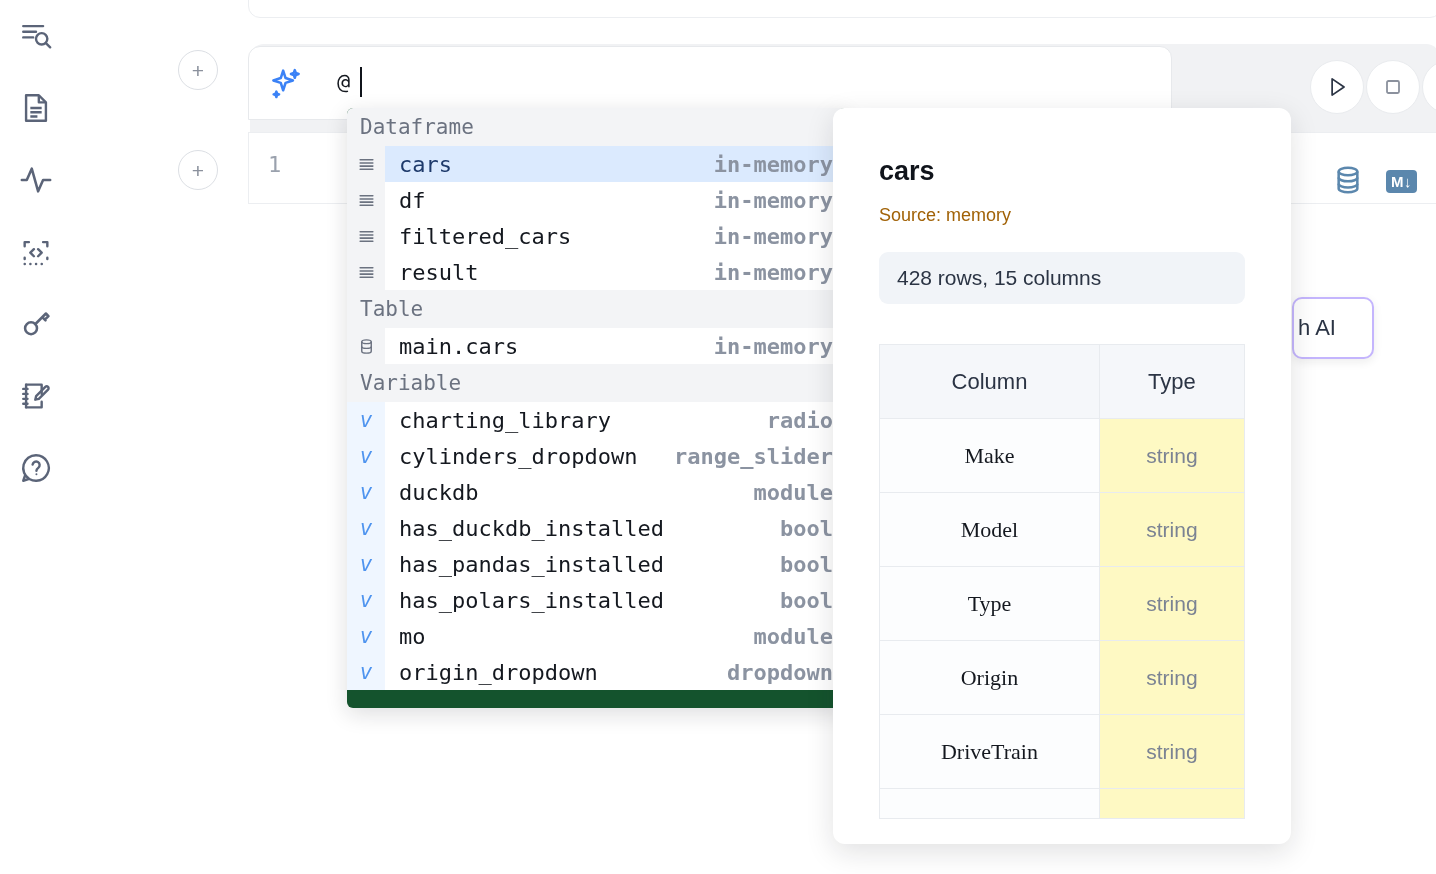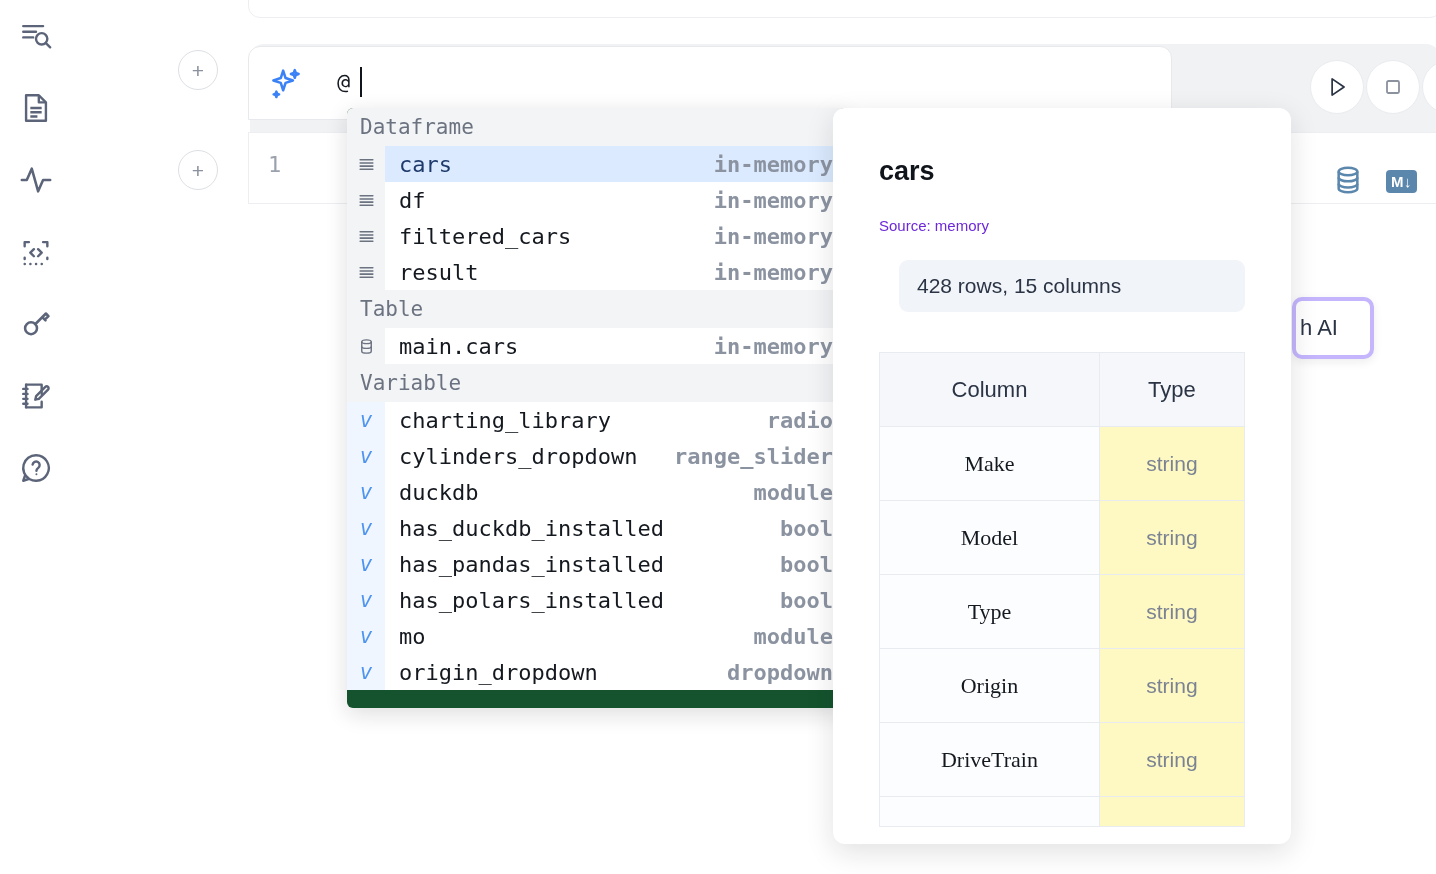--- a/index.html
+++ b/index.html
@@ -85,21 +85,21 @@
   #db-icon  { position:absolute; left:1332px; top:164px; color:#5b87ad; }
   #md-badge {
     position:absolute; left:1386px; top:170px;
     background:#5b87ad; color:#fff; border-radius:4px;
     font-size:15px; font-weight:bold; padding:3px 5px; letter-spacing:0.5px;
   }
 
   
   #ai-float {
     position:absolute; left:1292px; top:297px; width:82px; height:62px;
-    background:#fff; border:4px solid #c4b5fd; border-radius:10px;
+    background:#fff; border:2px solid #c4b5fd; border-radius:10px;
     box-shadow:0 3px 10px rgba(20,24,31,.08);
     display:flex; align-items:center; color:#2b3444;
     font-size:22px; padding-left:4px; overflow:hidden;
   }
 
   
   #ac {
     position:absolute; left:347px; top:108px; width:500px; height:600px;
     background:#14532d; border-radius:6px; overflow:hidden;
     box-shadow:0 6px 22px rgba(20,24,31,.14);
@@ -127,24 +127,24 @@
   .ac-body { background:#fff; }
 
   
   #detail {
     position:absolute; left:833px; top:108px; width:458px; height:736px;
     background:#fff; border-radius:12px; overflow:hidden;
     box-shadow:0 8px 28px rgba(20,24,31,.13);
     z-index:40; padding:48px 46px 0 46px;
   }
   #detail-title { font-size:27px; font-weight:bold; color:#10141b; }
-  #detail-source { font-size:15px; color:#6d28d9; margin-top:30px; }
+  #detail-source { font-size:18px; color:#a16207; margin-top:18px; }
   #detail-shape {
     margin-top:26px; background:#f1f4f8; border-radius:9px;
-    padding:14px 18px; font-size:21px; color:#2b3444;margin-left:20px;
+    padding:14px 18px; font-size:21px; color:#2b3444;
   }
   #detail-table { margin-top:40px; width:366px; border-collapse:collapse; }
   #detail-table th, #detail-table td {
     border:1px solid #e8ebef; text-align:center;
     padding:0 18px; height:74px; vertical-align:middle;
   }
   #detail-table th { background:#f5f7fa; font-weight:normal; font-size:22px; color:#2b3444; }
   #detail-table td.col { font-family:Liberation Serif, serif; font-size:22px; color:#14181f; background:#fcfdfe; }
   #detail-table td.typ { font-size:21px; color:#7b8393; background:#fef9c3; }
   #detail-table tr.ghost td { height:30px; }

